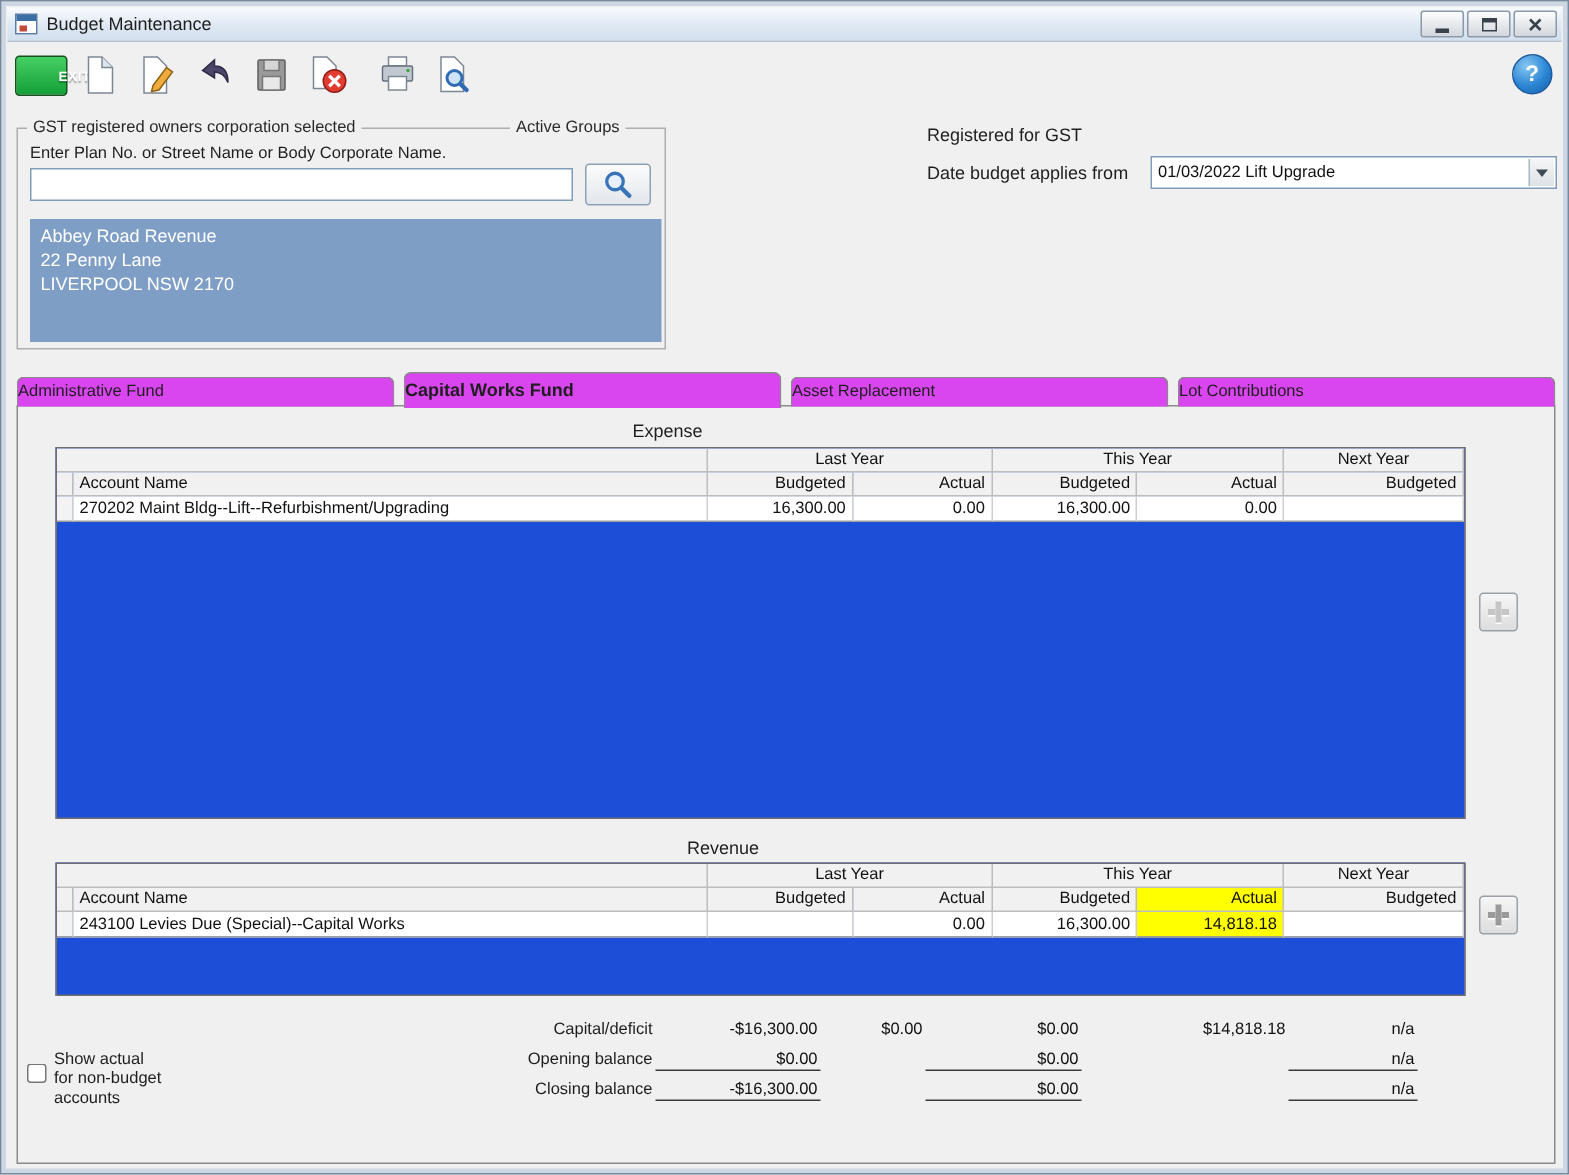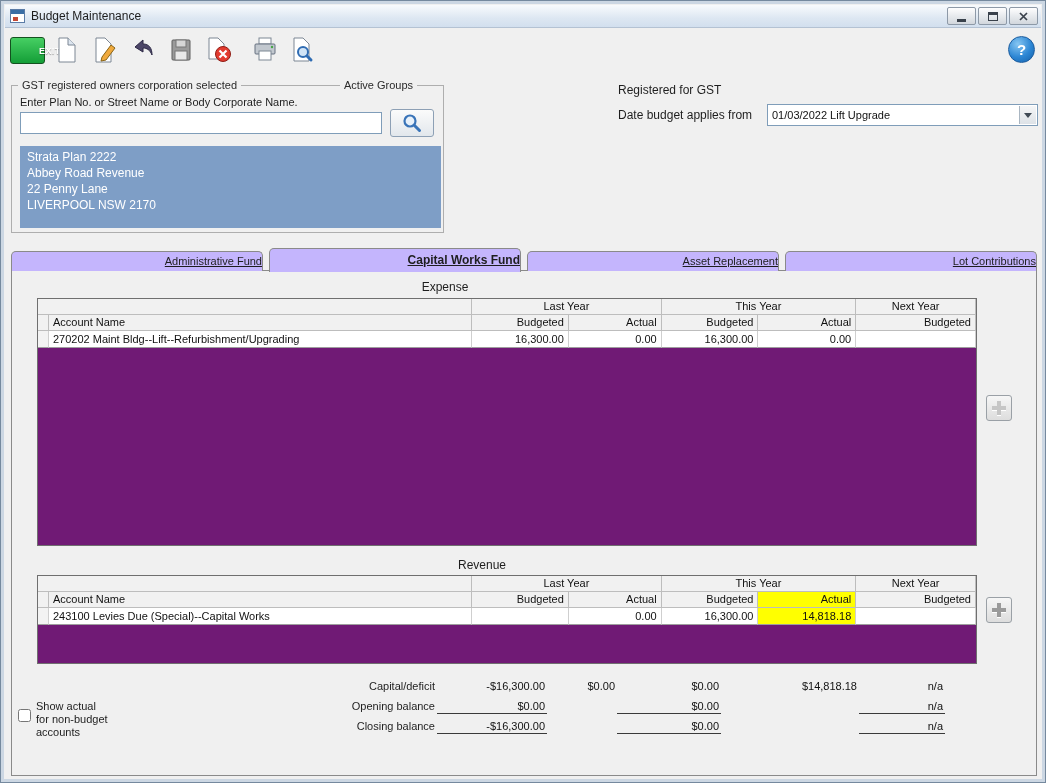--- a/index.html
+++ b/index.html
@@ -61,31 +61,31 @@
   .date-combo .value { position:absolute; left:4px; top:0; line-height:20px; color:#111; white-space:nowrap; }
   .combo-arrow { position:absolute; right:1px; top:1px; bottom:1px; width:17px;
                  background:linear-gradient(#f5f6f7,#dde2e7); border-left:1px solid #aab6c2;
                  display:flex; align-items:center; justify-content:center; }
   .combo-arrow::after { content:""; width:0; height:0; border-left:4px solid transparent;
                         border-right:4px solid transparent; border-top:5px solid #404a55; }
 
   
   .tabbar { position:absolute; left:10px; top:247px; width:1026px; height:23px; display:flex; z-index:2; }
   .tab { flex:1; margin-top:3px; border:1px solid #8a8a8a; border-bottom:none; border-radius:5px 5px 0 0;
-         background:#c4b5fd; font-size:11px; text-align:right; line-height:18px; color:#1e1e1e; cursor:pointer;text-decoration:underline; }
+         background:#d946ef; font-size:11px; text-align:left; line-height:18px; color:#1e1e1e; cursor:pointer; }
   .tab + .tab { margin-left:6px; }
   .tab.active { margin-top:0; height:24px; line-height:23px; font-weight:bold; font-size:12px; position:relative; z-index:3; }
   .tabpanel { position:absolute; left:10px; top:269px; width:1026px; height:506px;
               border:1px solid #8a8a8a; background:#f0f0f0; }
 
   
   .section-title { position:absolute; text-align:center; font-size:12px; color:#1e1e1e; }
   .expense-title { left:25px; top:9px;  width:816px; }
   .revenue-title { left:25px; top:287px; width:890px; }
-  .grid { position:absolute; left:25px; width:940px; background:#701a75; border:1px solid #6f6f6f; font-size:11px; }
+  .grid { position:absolute; left:25px; width:940px; background:#1d4ed8; border:1px solid #6f6f6f; font-size:11px; }
   .grid.expense { top:27px;  height:248px; }
   .grid.revenue { top:304px; height:89px; }
   .g-row { display:flex; }
   .g-row .cell { border-right:1px solid #bdbdbd; border-bottom:1px solid #bdbdbd; background:#f1f1f1;
                  height:16px; line-height:15px; padding:0 4px; overflow:hidden; white-space:nowrap; color:#111; }
   .g-head1 .cell { text-align:center; }
   .num { text-align:right; }
   .g-data .cell { background:#fff; border-right:1px solid #cfcfcf; border-bottom:1px solid #9e9e9e; height:17px; line-height:16px; }
   .g-data .rowstub { background:#f3f3f3; }
   .w-rowhdr{width:11px; padding:0;} .w-acct{width:424px;}
@@ -197,21 +197,20 @@
     <span class="gb-title right">Active Groups</span>
     <div class="search-prompt">Enter Plan No. or Street Name or Body Corporate Name.</div>
     <input class="search-input" type="text" value="" style="">
     <button class="search-btn">
       <svg width="22" height="22">
         <circle cx="9" cy="9" r="5.5" fill="#e8f1fa" stroke="#3a74b8" stroke-width="2.2"></circle>
         <path d="M13.5 13.5 L18.5 18.5" stroke="#3a74b8" stroke-width="3" stroke-linecap="round"></path>
       </svg>
     </button>
     <div class="property-box">
-      <div>Strata Plan 2222</div>
       <div>Abbey Road Revenue</div>
       <div>22 Penny Lane</div>
       <div>LIVERPOOL  NSW  2170</div>
     </div>
   </div>
 
   <div class="gst-registered">Registered for GST</div>
   <div class="date-label">Date budget applies from</div>
   <div class="date-combo">
     <span class="value">01/03/2022 Lift Upgrade</span>

